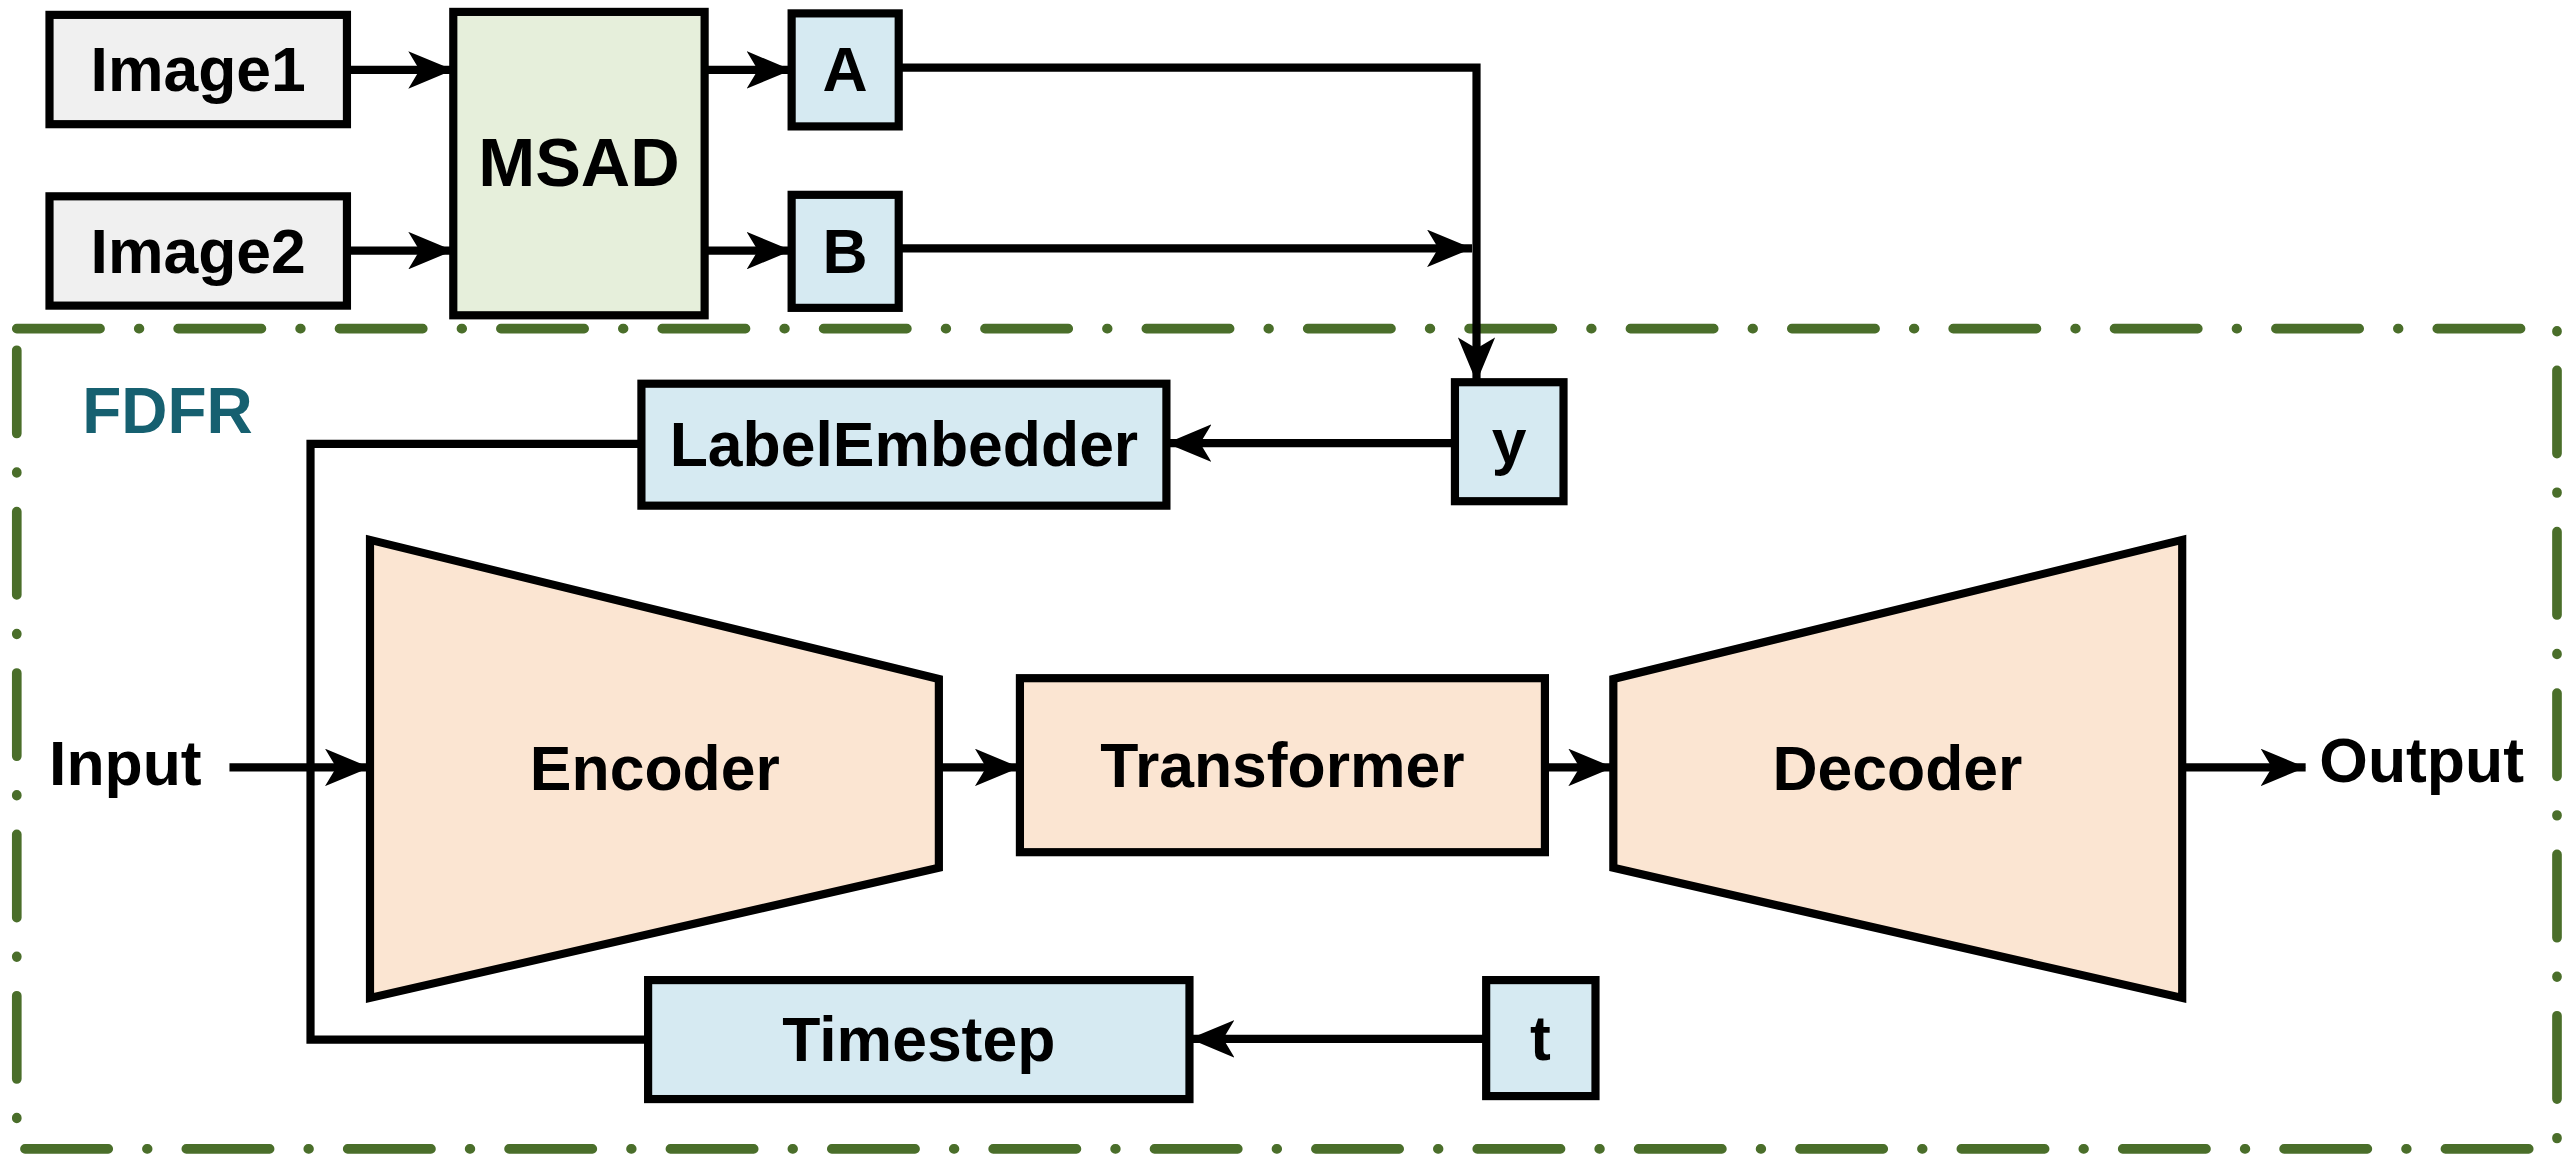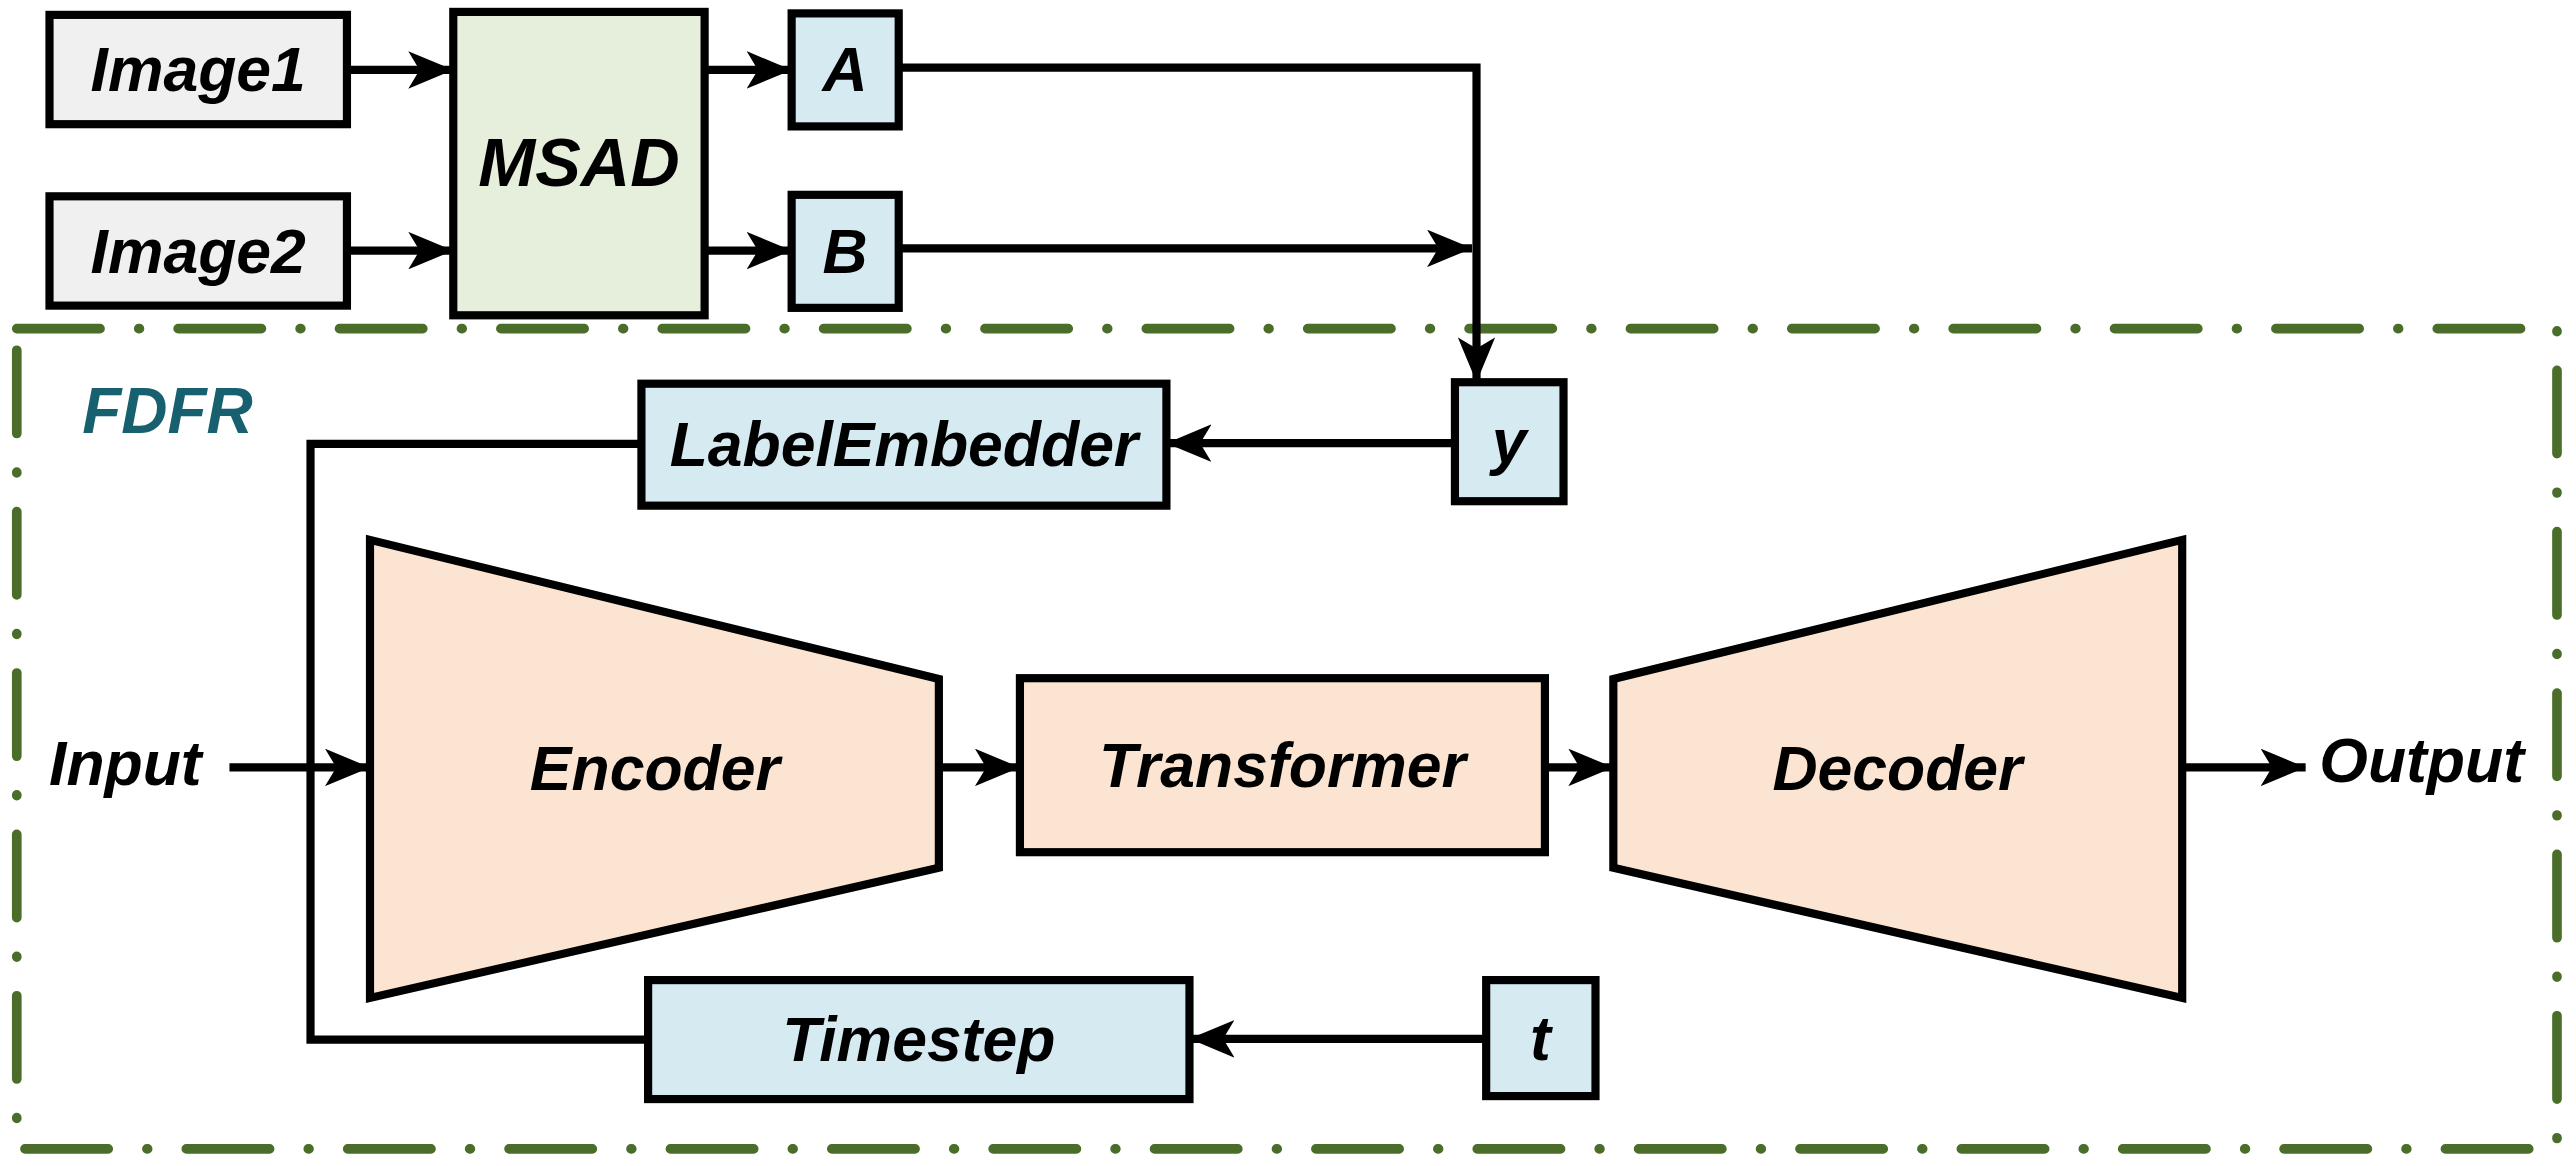--- a/index.html
+++ b/index.html
@@ -7,21 +7,21 @@
     --box-border:#000000;
     --connector:#000000;
     --image-box-fill:#f0f0f0;
     --msad-fill:#e6efdb;
     --blue-fill:#d6eaf2;
     --peach-fill:#fbe5d2;
     --fdfr-border:#4a6e2a;
     --fdfr-label:#166070;
   }
   html,body{margin:0;padding:0;background:var(--background);}
-  .stage{position:relative;width:2576px;height:1166px;background:var(--background);overflow:hidden;font-style:italic;}
+  .stage{position:relative;width:2576px;height:1166px;background:var(--background);overflow:hidden;}
   svg{position:absolute;left:0;top:0;display:block;}
   .lbl{
     font-family:"Liberation Sans","DejaVu Sans",sans-serif;
     font-weight:bold;
     fill:#000;
     text-anchor:middle;
   }
   .lbl-start{text-anchor:start;}
   .fdfr-lbl{fill:var(--fdfr-label);}
   .node{stroke:var(--box-border);stroke-width:11;}

